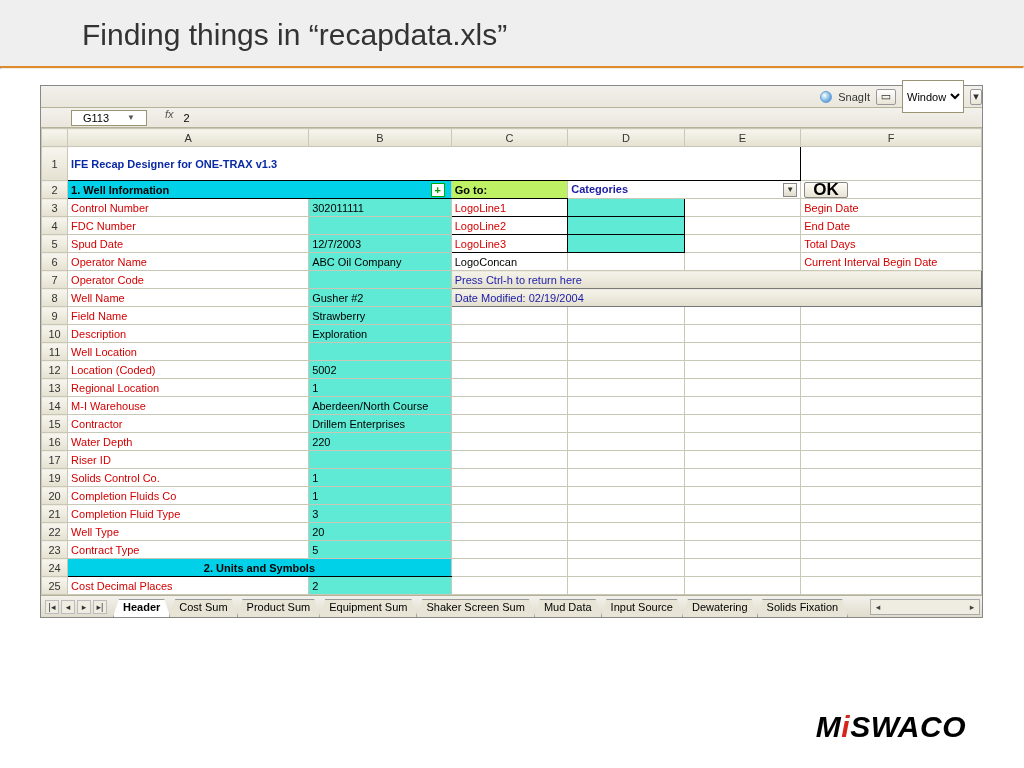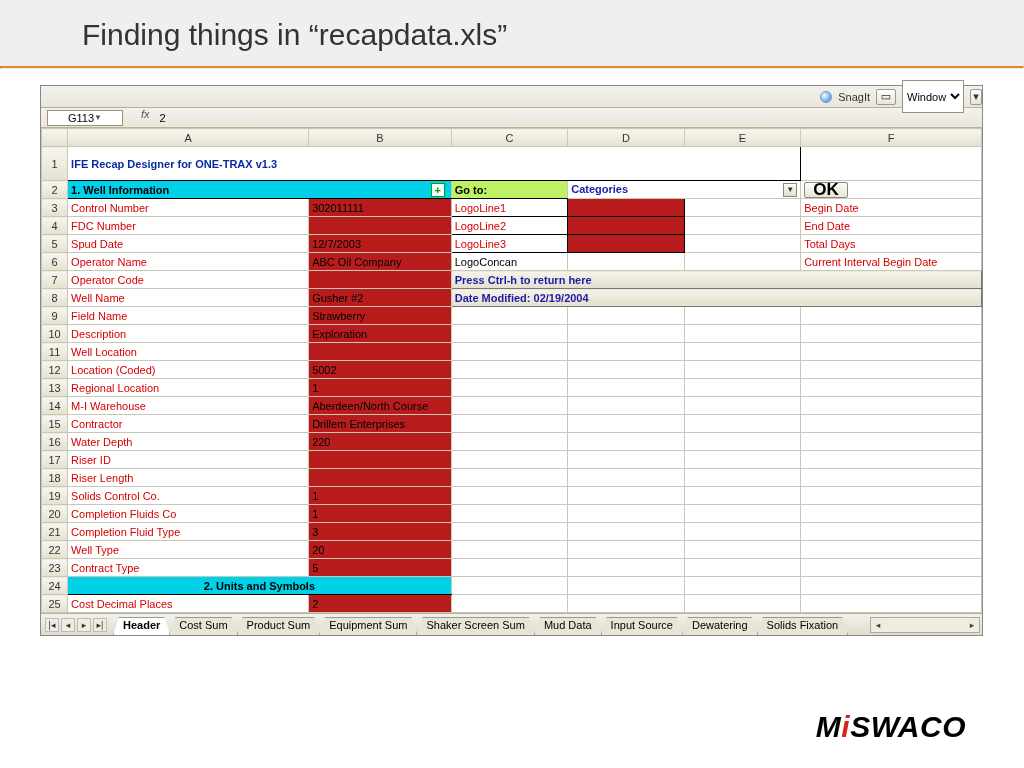--- a/index.html
+++ b/index.html
@@ -70,22 +70,22 @@
     height: 20px;
     background: linear-gradient(#f3f1ec,#eae6dd);
     border-bottom: 1px solid #b5b29a;
     display: flex; align-items: center;
     padding-left: 6px;
     gap: 0;
   }
   .namebox {
     width: 76px; height: 16px;
     background: #fff; border: 1px solid #9b9474;
-    font-size: 11px; padding: 0 3px;
-    display: flex; align-items: center; justify-content: center;
+    font-size: 11px; padding: 0 11px;
+    display: flex; align-items: center; justify-content: space-between; margin-left: 24px;
   }
   .namebox .dd { font-size: 8px; color: #555; }
   .fxlabel { margin: 0 10px 8px 18px; font-style: italic; color: #555; }
   .fxval { color: #000; }
   
   table.grid {
     border-collapse: collapse;
     width: 100%;
     table-layout: fixed;
   }
@@ -131,21 +131,21 @@
   .section-title {
     background: #00d0e8;
     font-size: 16px;
     font-weight: 700;
     color: #000;
     border-left: 1px solid #000 !important;
     border-bottom: 1px solid #000 !important;
     position: relative;
   }
   .section-title.center { text-align: center; }
-  td.yellow { background: #b91c1c; }
+  td.yellow { background: #5eead4; }
   td.redtext { color: #d40000; }
   td.blacktext { color: #000; }
   td.alignr { text-align: right; }
   td.boxed { border: 1px solid #000 !important; }
   td.goto-label {
     background: #bef264;
     font-weight: 700;
     padding-left: 6px;
     border-top: 1px solid #000 !important;
     border-bottom: 1px solid #000 !important;
@@ -164,21 +164,21 @@
     padding: 0 8px;
     font-size: 17px; font-weight: 700;
     background: linear-gradient(#fdfcf7,#e8e3d3);
     border: 1px solid #888;
     border-radius: 2px;
   }
   td.banner {
     background: linear-gradient(#f5f3ea,#e3dfcf);
     border: 1px solid #777 !important;
     text-align: center;
-    font-weight: 700;
+    font-weight: 400;
     color: #1b1ba5;
   }
   .plus-icon {
     position: absolute;
     right: 6px; top: 2px;
     width: 14px; height: 14px;
     background: #fff; border: 1px solid #0a0;
     color: #090; font-weight: 700;
     font-size: 11px; line-height: 12px;
     text-align: center;
@@ -435,29 +435,20 @@
             <td class="redtext">Water Depth</td>
             <td class="yellow alignr">220</td>
             <td></td>
             <td></td>
             <td></td>
             <td></td>
           </tr>
           <tr>
             <td class="rownum">17</td>
             <td class="redtext">Riser ID</td>
-            <td class="yellow"></td>
-            <td></td>
-            <td></td>
-            <td></td>
-            <td></td>
-          </tr>
-          <tr>
-            <td class="rownum">18</td>
-            <td class="redtext">Riser Length</td>
             <td class="yellow"></td>
             <td></td>
             <td></td>
             <td></td>
             <td></td>
           </tr>
           <tr>
             <td class="rownum">19</td>
             <td class="redtext">Solids Control Co.</td>
             <td class="yellow alignr">1</td>

